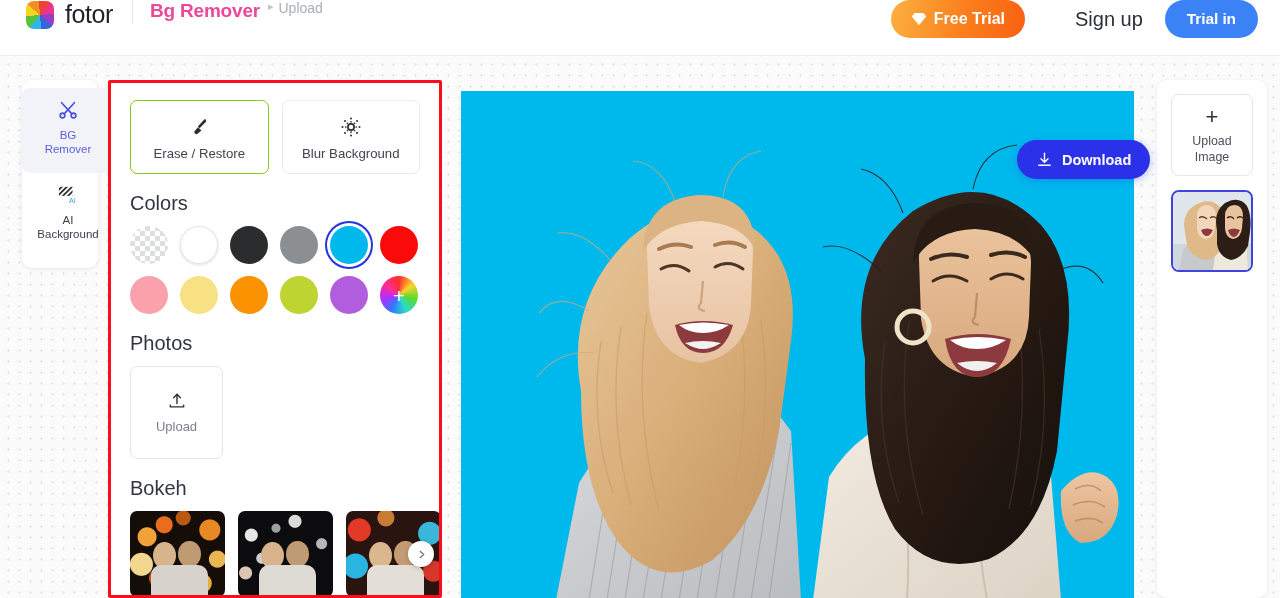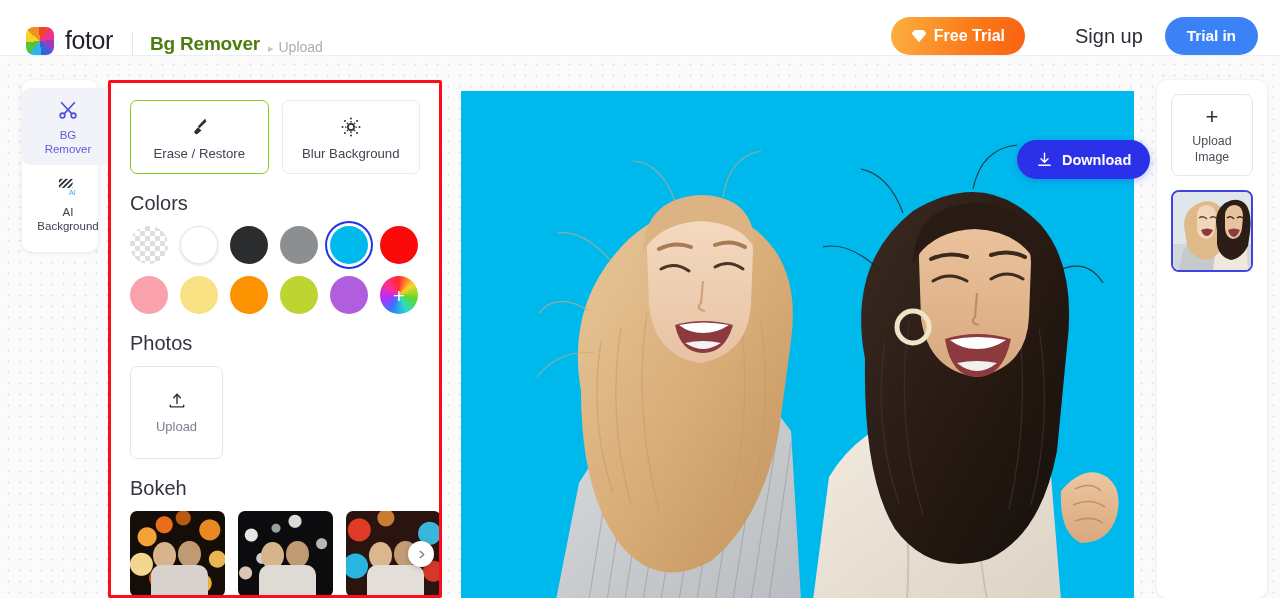--- a/index.html
+++ b/index.html
@@ -9,21 +9,21 @@
     background: #ffffff;
     overflow: hidden;
   }
 
   
   .header {
     position: absolute; left: 0; top: 0;
     width: 1280px; height: 56px;
     background: #ffffff;
     border-bottom: 1px solid #eceef1;
-    display: flex; align-items: flex-end;
+    display: flex; align-items: flex-start;
     z-index: 40;
   }
   .brand { display: flex; align-items: center; margin-left: 26px; }
   .logo-mark {
     width: 28px; height: 28px; border-radius: 8px;
     overflow: hidden; position: relative; flex: none;
     background: conic-gradient(from -95deg,
       #f5d423 0deg 45deg,
       #f09020 45deg 90deg,
       #ef4136 90deg 135deg,
@@ -34,21 +34,21 @@
       #57c23a 315deg 360deg);
   }
   .logo-word {
     font-size: 25px; letter-spacing: -0.4px;
     color: #1f2228; margin-left: 11px; font-weight: 400;
   }
   .head-div {
     width: 1px; height: 24px; background: #e3e5e9; margin: 0 17px 0 19px;
   }
   .page-title {
-    font-size: 19px; font-weight: bold; color: #4d7c0f; letter-spacing: -0.2px;
+    font-size: 19px; font-weight: bold; color: #ec4899; letter-spacing: -0.2px;
   }
   .crumb-sep { color: #bfc4cc; font-size: 11px; margin: 0 5px 0 8px; }
   .crumb-cur { font-size: 14px; color: #a9aeb7; }
 
   .header-right {
     margin-left: auto; display: flex; align-items: center; margin-right: 22px;
   }
   .btn-trial {
     display: flex; align-items: center; gap: 7px;
     height: 38px; padding: 0 20px; border-radius: 19px;
@@ -78,21 +78,21 @@
 
   
   .rail {
     position: absolute; left: 22px; top: 24px;
     width: 76px; padding: 8px 0 10px;
     background: #fff; border-radius: 10px;
     box-shadow: 0 1px 4px rgba(32,38,52,.10);
   }
   .rail-item {
     width: 92px; margin: 0 auto; border-radius: 8px;
-    padding: 10px 2px 9px; text-align: center; cursor: pointer;
+    padding: 10px 2px 17px; text-align: center; cursor: pointer;
   }
   .rail-item.active { background: #f1f3f8; }
   .rail-ico { height: 24px; display:flex; align-items:center; justify-content:center; margin-bottom: 6px;}
   .rail-label {
     font-size: 11.5px; line-height: 14px; color: #3d4250;
   }
   .rail-item.active .rail-label { color: #5b5ce0; }
 
   
   .annot {

